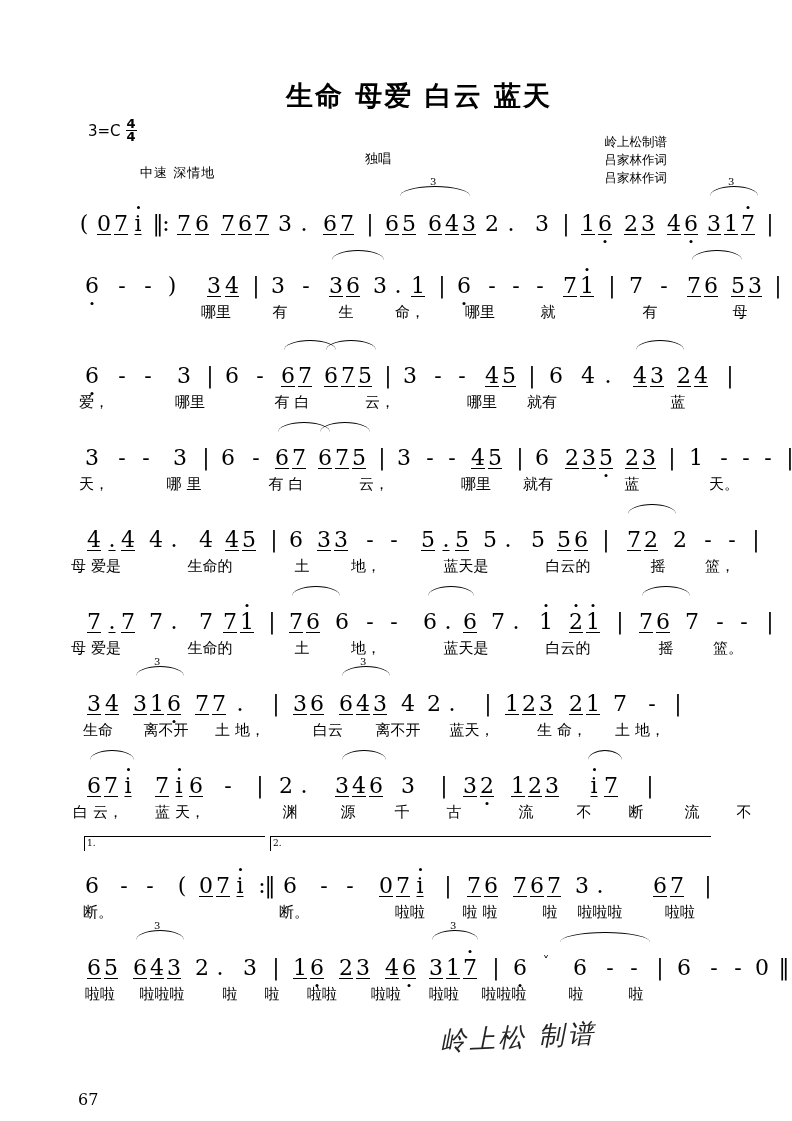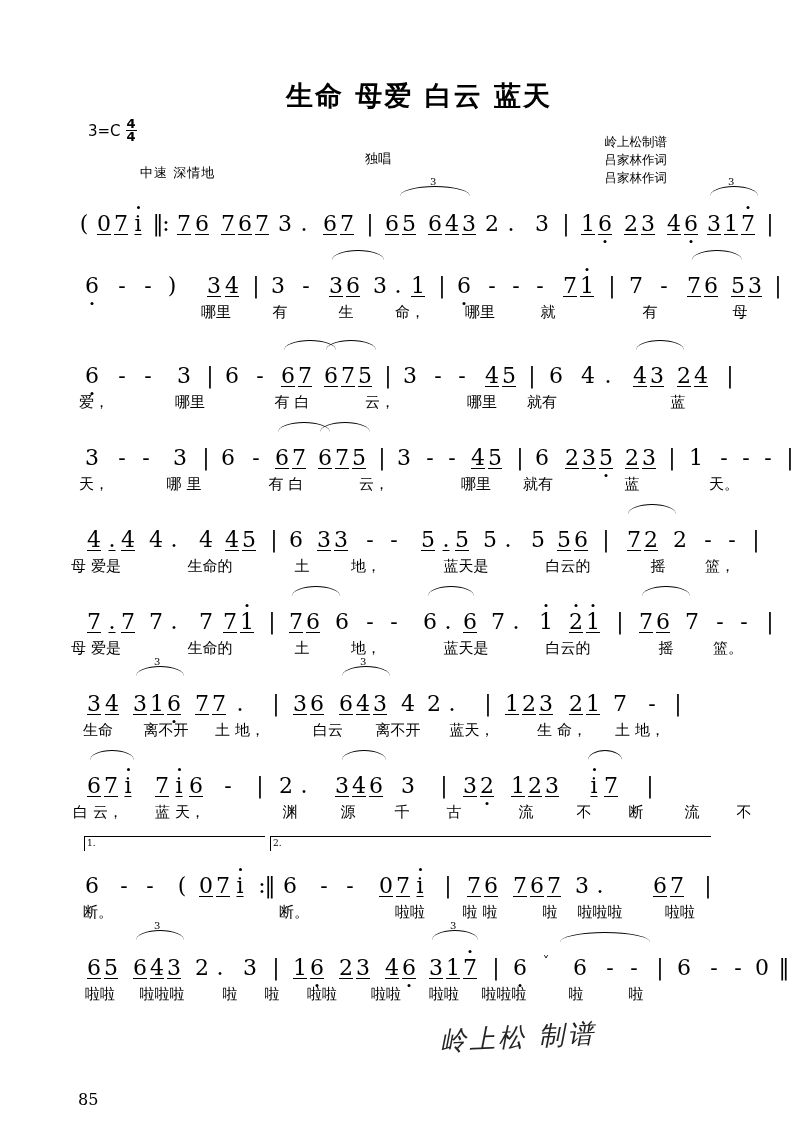--- a/index.html
+++ b/index.html
@@ -656,15 +656,15 @@
       <span style="left:306px;">啦啦</span>
       <span style="left:364px;">啦啦</span>
       <span style="left:424px;">啦啦啦</span>
       <span style="left:496px;">啦</span>
       <span style="left:556px;">啦</span>
     </div>
   </div>
 
   <div class="signature-mark">岭上松 制谱</div>
 
-  <div class="page-number">85</div>
+  <div class="page-number">67</div>
 
 </div>
 
 </body></html>

